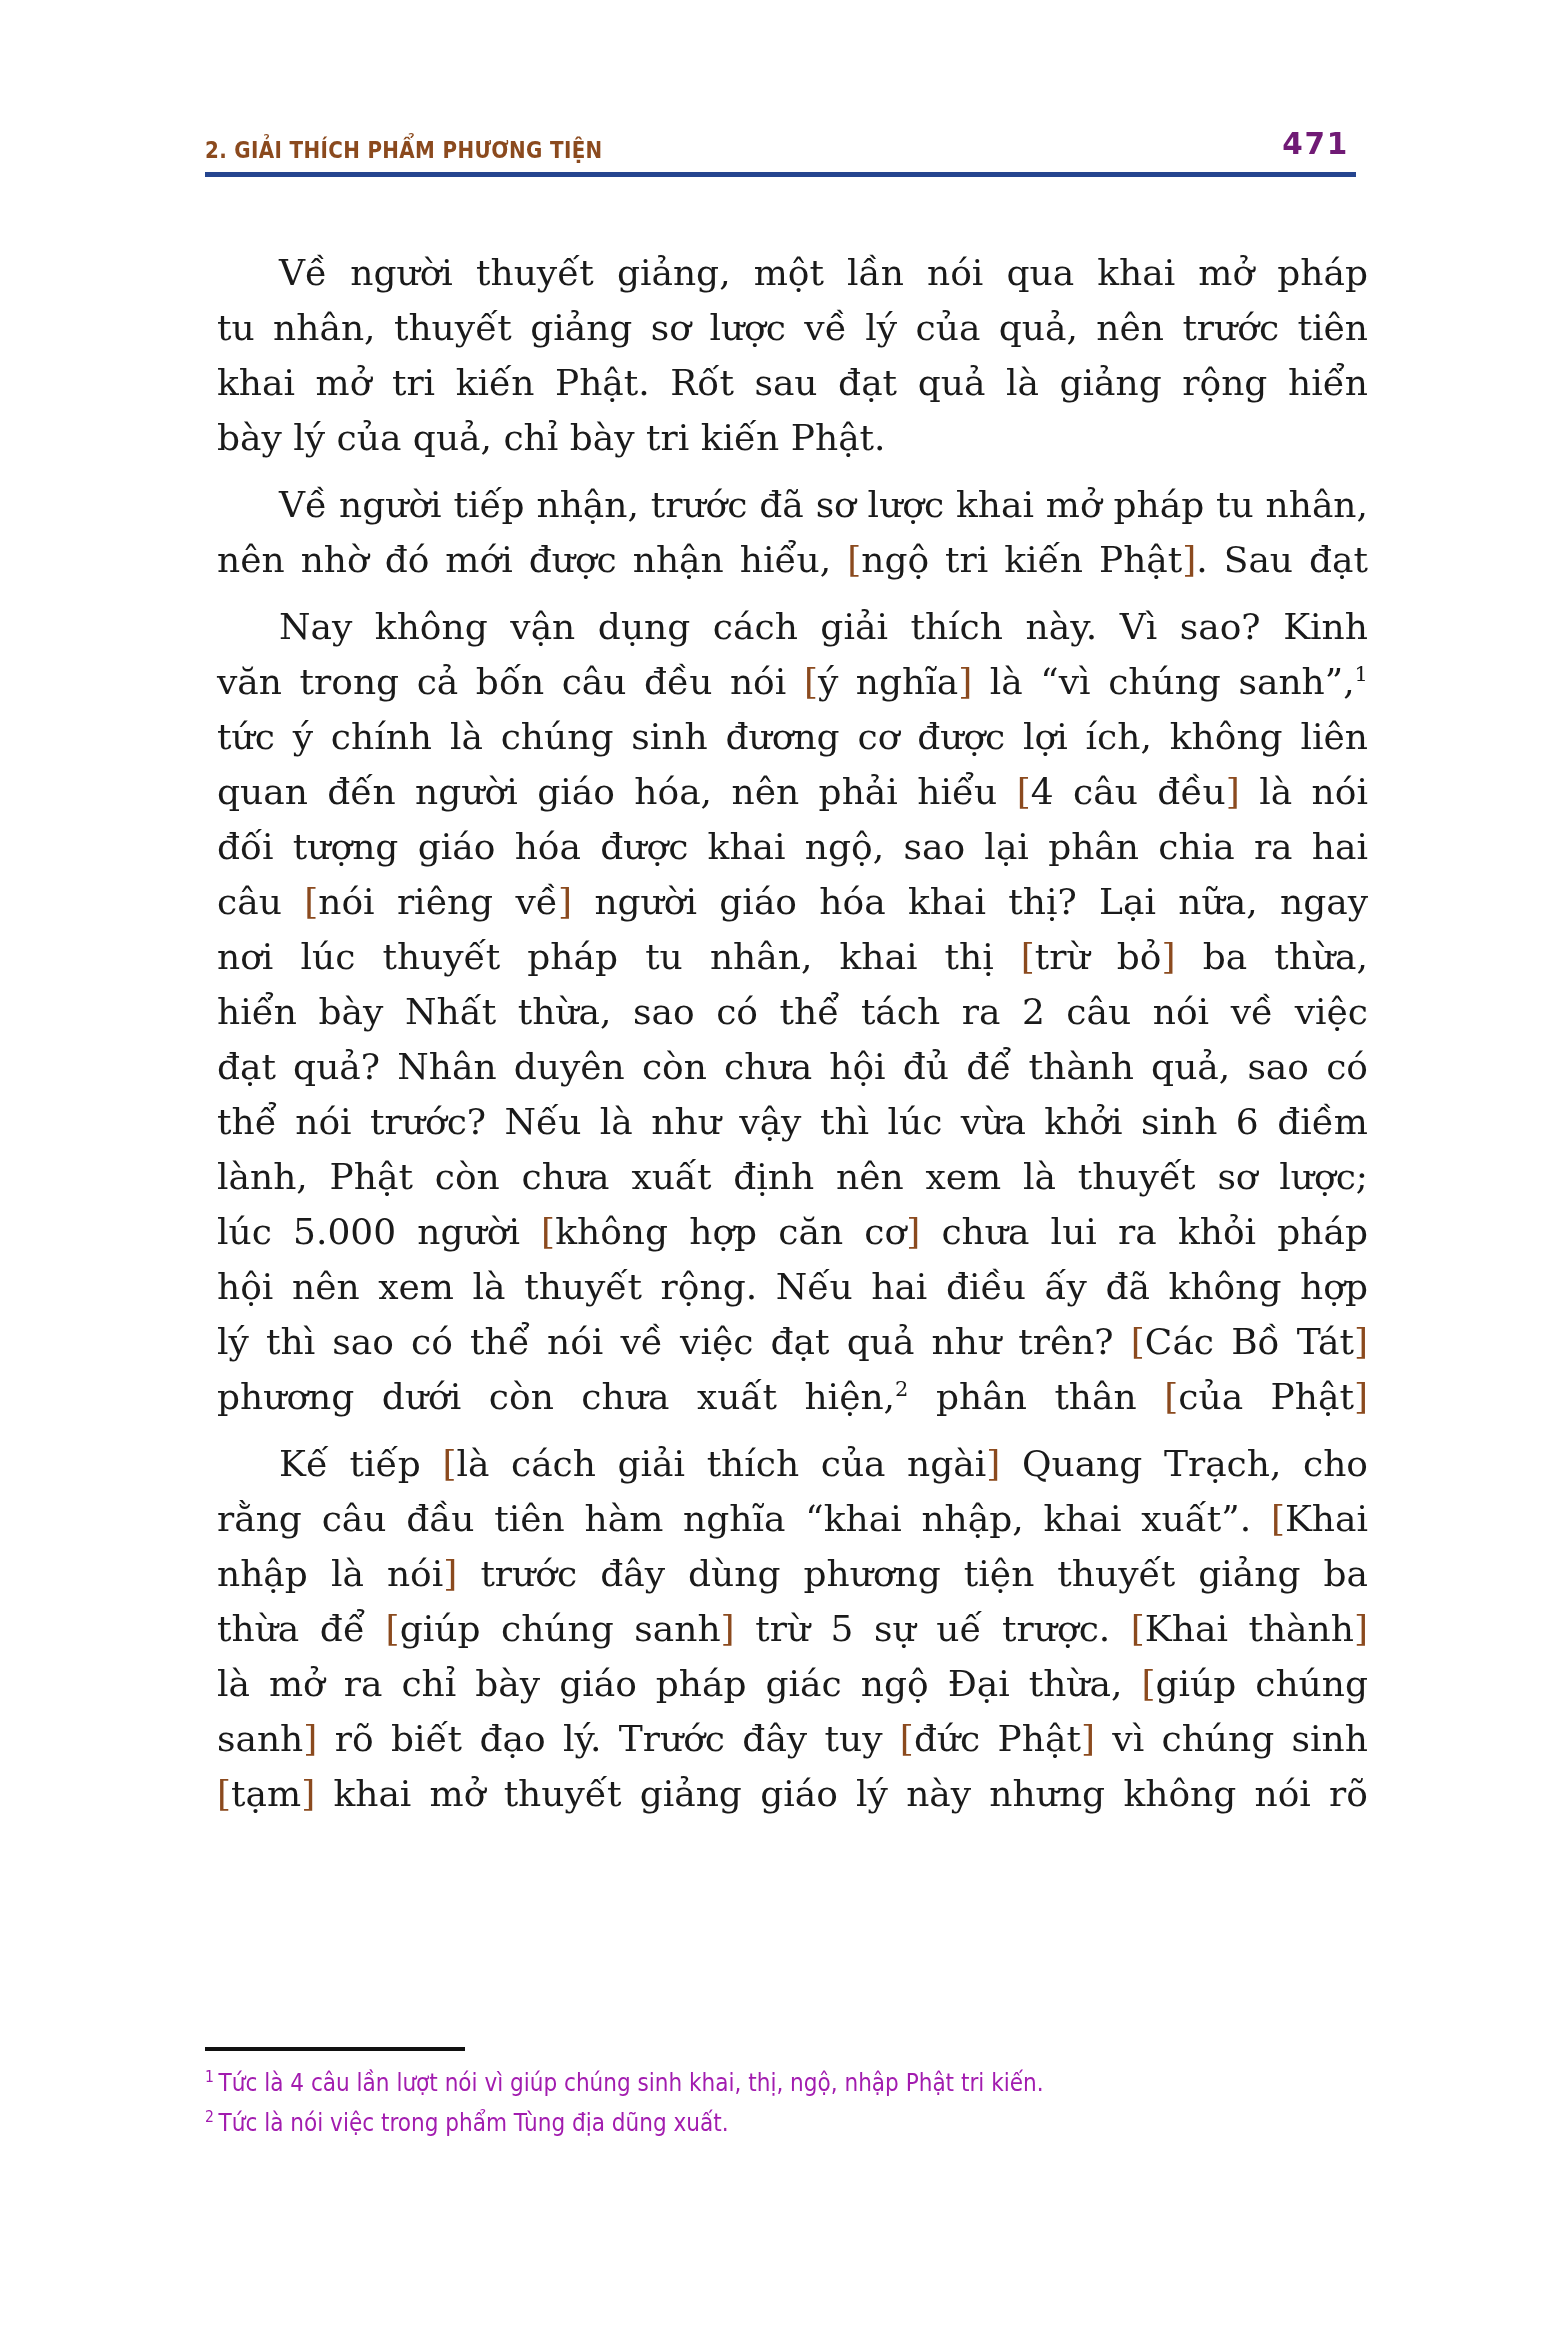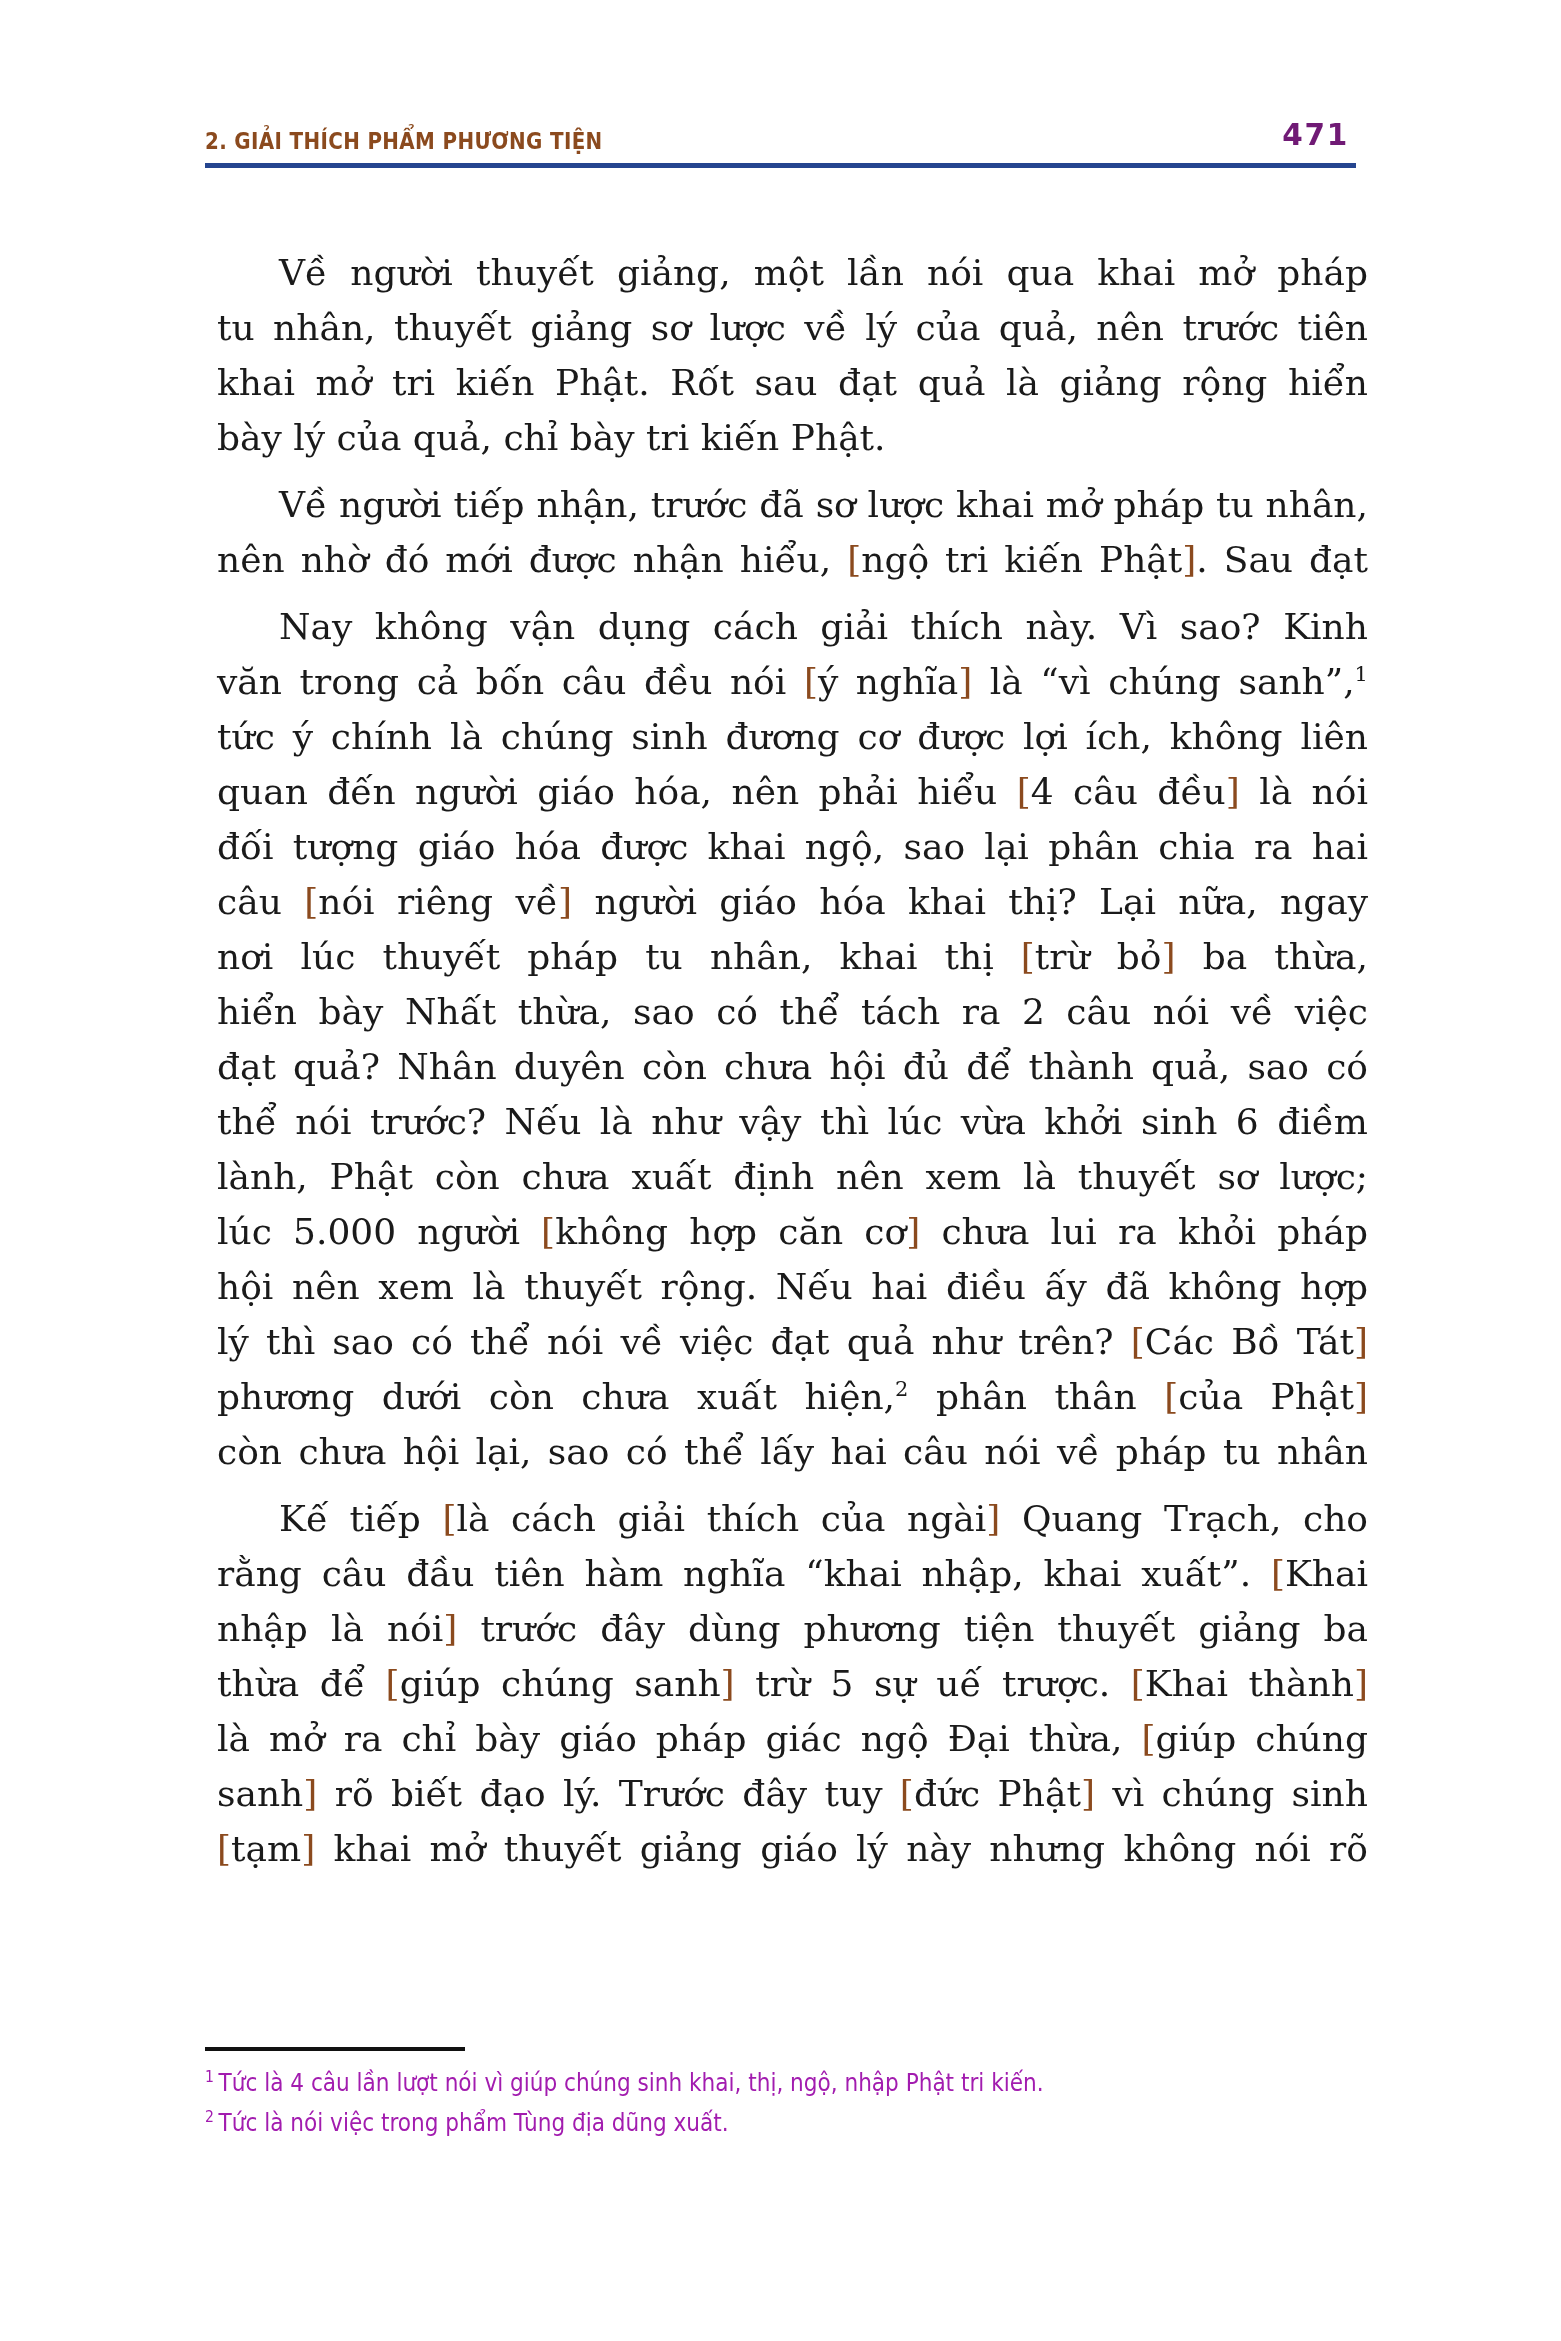--- a/index.html
+++ b/index.html
@@ -1,19 +1,19 @@
 <!DOCTYPE html>
 <html style="font-size:14px"><head>
   <meta charset="utf-8">
   <style>
     html, body { margin: 0; padding: 0; background: #ffffff; }
     body { width: 1561px; height: 2342px; position: relative; overflow: hidden; }
     .page { position: absolute; left: 0; top: 0; width: 1561px; height: 2342px; background: #fff; }
     .running-header {
-      position: absolute; left: 205px; top: 112px; width: 1151px; height: 56px; text-align: right;
+      position: absolute; left: 205px; top: 121px; width: 1151px; height: 56px; text-align: right;
     }
     .chapter-title {
       position: absolute; left: 0; bottom: 14px;
       font-family: "DejaVu Sans", sans-serif; font-weight: bold;
       font-size: 22.6px; letter-spacing: 0.4px; color: #8b4a1e;
       transform: scaleX(0.88); transform-origin: left bottom; white-space: nowrap;
     }
     .page-number {
       position: absolute; right: 7px; bottom: 15.6px;
       font-family: "DejaVu Sans", sans-serif; font-weight: bold;
@@ -74,21 +74,20 @@
         <span class="line"><span>câu </span><span class="br">[</span><span>nói riêng về</span><span class="br">]</span><span> người giáo hóa khai thị? Lại nữa, ngay</span></span>
         <span class="line"><span>nơi lúc thuyết pháp tu nhân, khai thị </span><span class="br">[</span><span>trừ bỏ</span><span class="br">]</span><span> ba thừa,</span></span>
         <span class="line"><span>hiển bày Nhất thừa, sao có thể tách ra 2 câu nói về việc</span></span>
         <span class="line"><span>đạt quả? Nhân duyên còn chưa hội đủ để thành quả, sao có</span></span>
         <span class="line"><span>thể nói trước? Nếu là như vậy thì lúc vừa khởi sinh 6 điềm</span></span>
         <span class="line"><span>lành, Phật còn chưa xuất định nên xem là thuyết sơ lược;</span></span>
         <span class="line"><span>lúc 5.000 người </span><span class="br">[</span><span>không hợp căn cơ</span><span class="br">]</span><span> chưa lui ra khỏi pháp</span></span>
         <span class="line"><span>hội nên xem là thuyết rộng. Nếu hai điều ấy đã không hợp</span></span>
         <span class="line"><span>lý thì sao có thể nói về việc đạt quả như trên? </span><span class="br">[</span><span>Các Bồ Tát</span><span class="br">]</span></span>
         <span class="line"><span>phương dưới còn chưa xuất hiện,</span><sup class="fn">2</sup><span> phân thân </span><span class="br">[</span><span>của Phật</span><span class="br">]</span></span>
-        <span class="line"><span>còn chưa hội lại, sao có thể lấy hai câu nói về pháp tu nhân</span></span>
       </div>
       <div class="p-lines">
         <span class="line"><span>Kế tiếp </span><span class="br">[</span><span>là cách giải thích của ngài</span><span class="br">]</span><span> Quang Trạch, cho</span></span>
         <span class="line"><span>rằng câu đầu tiên hàm nghĩa “khai nhập, khai xuất”. </span><span class="br">[</span><span>Khai</span></span>
         <span class="line"><span>nhập là nói</span><span class="br">]</span><span> trước đây dùng phương tiện thuyết giảng ba</span></span>
         <span class="line"><span>thừa để </span><span class="br">[</span><span>giúp chúng sanh</span><span class="br">]</span><span> trừ 5 sự uế trược. </span><span class="br">[</span><span>Khai thành</span><span class="br">]</span></span>
         <span class="line"><span>là mở ra chỉ bày giáo pháp giác ngộ Đại thừa, </span><span class="br">[</span><span>giúp chúng</span></span>
         <span class="line"><span>sanh</span><span class="br">]</span><span> rõ biết đạo lý. Trước đây tuy </span><span class="br">[</span><span>đức Phật</span><span class="br">]</span><span> vì chúng sinh</span></span>
         <span class="line"><span class="br">[</span><span>tạm</span><span class="br">]</span><span> khai mở thuyết giảng giáo lý này nhưng không nói rõ</span></span>
       </div>

